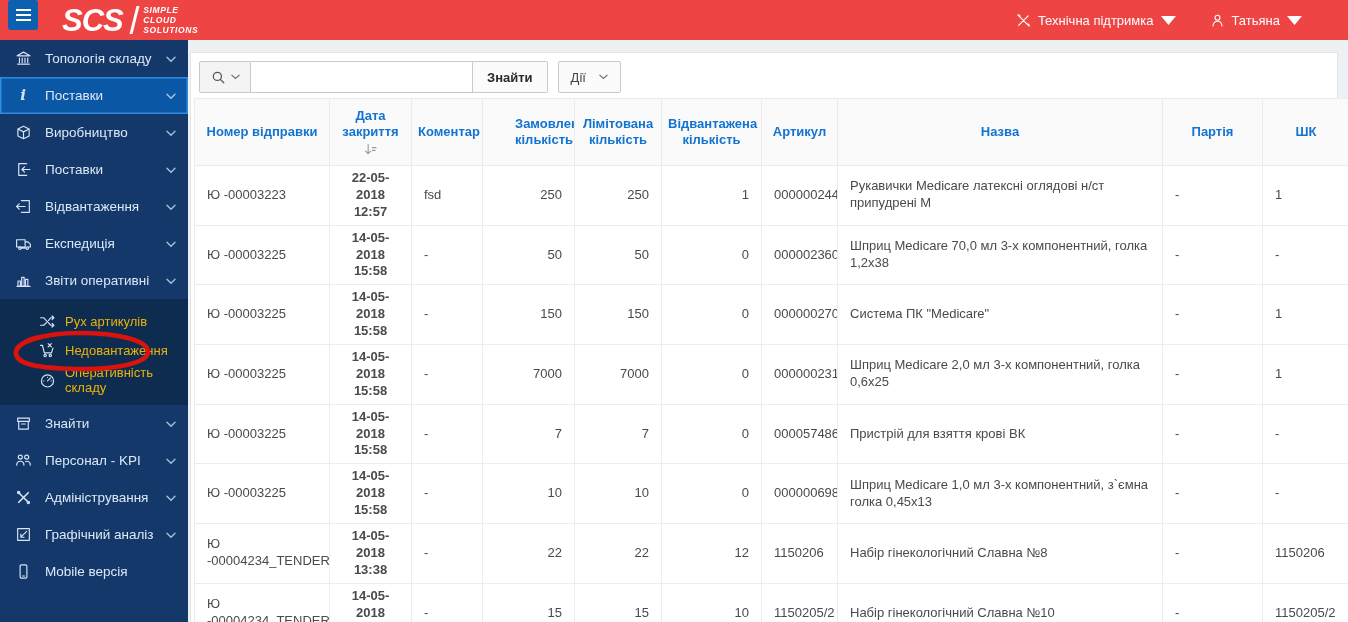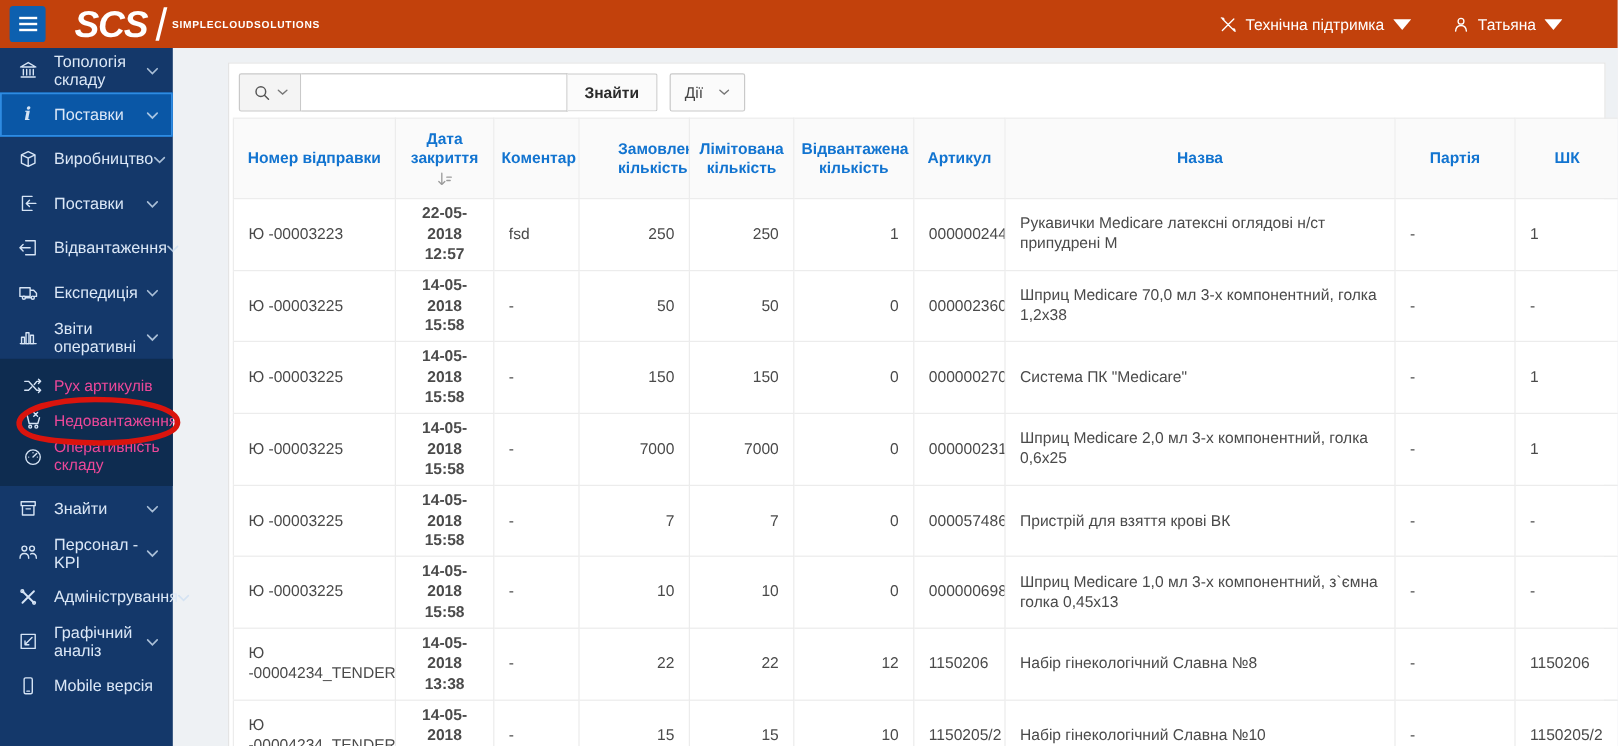--- a/index.html
+++ b/index.html
@@ -1,46 +1,46 @@
 <!DOCTYPE html>
 <html><head>
 <meta charset="utf-8">
 <style>
   * { box-sizing: border-box; margin: 0; padding: 0; }
   html,body { width:1348px; height:622px; overflow:hidden; font-family:"Liberation Sans","DejaVu Sans",sans-serif; background:#eef1f4; }
 
   
-  .topbar { position:absolute; left:0; top:0; width:1348px; height:40px; background:#c2410c; display:flex; align-items:center; color:#fff; z-index:30; }
+  .topbar { position:absolute; left:0; top:0; width:1348px; height:40px; background:#ef4444; display:flex; color:#fff; z-index:30; }
   .hamburger { width:30px; height:30px; margin-left:8px; background:#0d60af; border-radius:3px; display:flex; flex-direction:column; justify-content:center; align-items:center; gap:3px; cursor:pointer; }
   .hamburger span { display:block; width:15px; height:2px; background:#fff; }
   .logo { display:flex; align-items:center; margin-left:24px; }
   .logo-main { font-size:31px; font-weight:800; font-style:italic; letter-spacing:-1px; line-height:1; }
   .logo-slash { width:2.5px; height:28px; background:#fff; transform:skewX(-14deg); margin:0 8px 0 10px; }
-  .logo-sub { display:flex; font-size:8.5px; font-weight:700; letter-spacing:.6px; line-height:1.2; }
+  .logo-sub { display:flex; flex-direction:column; font-size:8.5px; font-weight:700; font-style:italic; letter-spacing:.6px; line-height:1.2; }
   .topbar-spacer { flex:1; }
   .top-menu { display:flex; align-items:center; gap:7px; font-size:13px; cursor:pointer; white-space:nowrap; }
   .top-menu.support { margin-right:34px; }
   .top-menu.user { margin-right:46px; }
   .top-menu svg { width:15px; height:15px; stroke:#fff; fill:none; stroke-width:1.2; stroke-linecap:round; stroke-linejoin:round; }
   .caret { width:9px; height:6px; }
   .caret path { fill:#fff; stroke:none; }
 
   
-  .sidebar { position:absolute; left:0; top:40px; width:144px; height:582px; background:#14386a; z-index:20; }
+  .sidebar { position:absolute; left:0; top:40px; width:188px; height:582px; background:#14386a; z-index:20; }
   .nav-item { display:flex; align-items:center; height:37px; padding:0 12px 0 13px; color:#dce8f7; font-size:13.5px; cursor:pointer; position:relative; }
   .nav-item.active { background:#0a57a6; }
   .nav-item.bordered { box-shadow: inset 0 0 0 1.5px #2e8be2; }
   .nav-item .icon, .sub-item .icon { width:20px; display:flex; justify-content:center; align-items:center; margin-right:12px; flex:none; }
   .nav-item .icon svg { width:17px; height:17px; stroke:#d6e4f5; fill:none; stroke-width:1.1; stroke-linecap:round; stroke-linejoin:round; }
   .nav-item .label { flex:1; }
   .nav-chev { width:10px; height:7px; opacity:.8; }
   .nav-chev path { stroke:#cfe0f2; fill:none; stroke-width:1.4; stroke-linecap:round; }
   .i-serif { font-family:"DejaVu Serif","Liberation Serif",serif; font-style:italic; font-weight:700; font-size:15px; color:#d6e4f5; line-height:1; }
   .submenu { background:#0e2c50; padding:8px 0 10px; }
-  .sub-item { display:flex; align-items:center; min-height:29px; padding:0 8px 0 16px; color:#ec4899; font-size:13px; cursor:pointer; position:relative; }
+  .sub-item { display:flex; align-items:center; min-height:29px; padding:0 8px 0 36px; color:#eab308; font-size:13px; cursor:pointer; position:relative; }
   .sub-item .icon { width:22px; margin-right:7px; }
   .sub-item .icon svg { width:17px; height:17px; stroke:#d6e4f5; fill:none; stroke-width:1.1; stroke-linecap:round; stroke-linejoin:round; }
   .annotation { position:absolute; left:2px; top:-9px; width:154px; height:47px; pointer-events:none; z-index:5; }
 
   
   .content { position:absolute; left:180px; top:40px; width:1168px; height:582px; background:#eef1f4; overflow:hidden; }
   .card { margin:12px 10px 0 10px; background:#fff; border:1px solid #e4e4e4; height:660px; padding:8px 3px 0 3px; }
 
   
   .toolbar { display:flex; align-items:center; padding:0 5px 5px 5px; }

